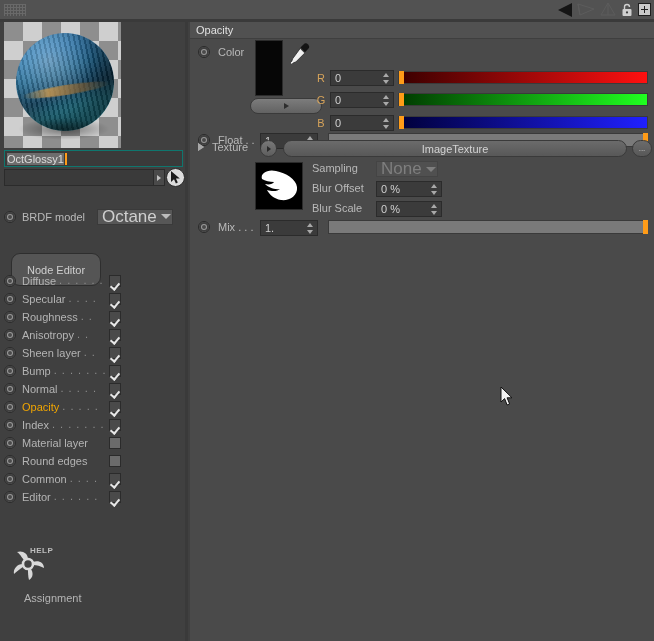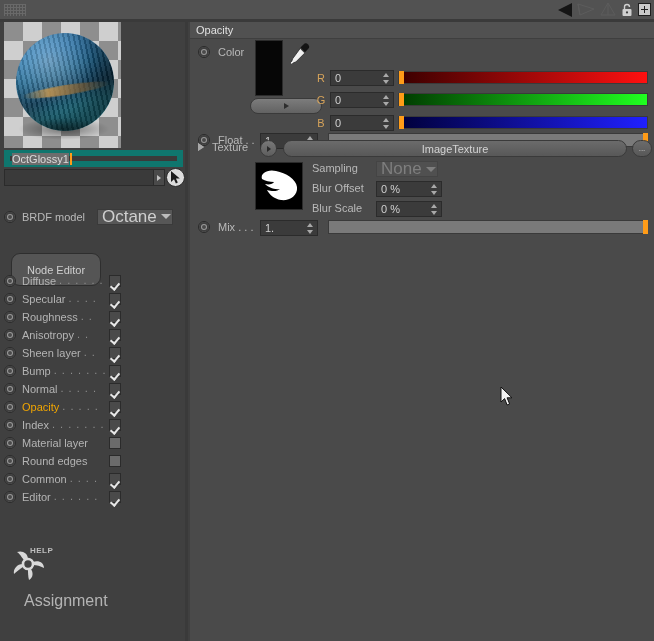--- a/index.html
+++ b/index.html
@@ -64,21 +64,21 @@
     transform:rotate(-9deg); border-radius:50%;
     filter:blur(0.4px);
   }
   .sphere-shadow{
     position:absolute; left:14px; top:96px; width:92px; height:22px; border-radius:50%;
     background:radial-gradient(ellipse at center, rgba(0,0,0,.45), rgba(0,0,0,0) 70%);
   }
 
   .namefield{
     position:absolute; left:4px; top:128px; width:179px; height:17px;
-    background:#3a3a3a; border:6px solid #0f766e;
+    background:#3a3a3a; border:1px solid #0f766e;
     display:flex; align-items:center; padding-left:2px;
   }
   .namefield .sel{ background:#6d6d6d; color:#dcdcdc; font-size:11px; padding:0 0px; }
   .caret{ width:2px; height:12px; background:#ff9c18; margin-left:1px; }
 
   .searchrow{
     position:absolute; left:4px; top:147px; width:179px; height:17px;
   }
   .searchbox{
     position:absolute; left:0; top:0; width:150px; height:17px;
@@ -128,21 +128,21 @@
     width:12px; height:12px; background:#4a4a4a; border:1px solid #2b2b2b; position:relative; flex:none; margin-right:66px;
   }
   .chk.on:after{
     content:""; position:absolute; left:2px; top:5px; width:4px; height:7px;
     border:solid #e6e6e6; border-width:0 2px 2px 0; transform:rotate(40deg);
   }
   .chk.sq{ background:#6b6b6b; }
 
   .octlogo{ position:absolute; left:8px; top:525px; width:44px; height:34px; }
   .helptxt{ position:absolute; left:30px; top:524px; font-size:8px; font-weight:bold; color:#bdbdbd; letter-spacing:.5px; }
-  .assign{ position:absolute; left:24px; top:570px; font-size:16px; color:#b4b4b4; }
+  .assign{ position:absolute; left:24px; top:570px; font-size:11px; color:#b4b4b4; }
 
   .vsep{ position:absolute; left:185px; top:22px; width:3px; height:619px; background:#3a3a3a; }
 
   
   .right{
     position:absolute; left:190px; top:22px; width:464px; height:619px;
     background:#4a4a4a;
   }
   .sect-head{
     position:absolute; left:0; top:0; width:464px; height:17px;

